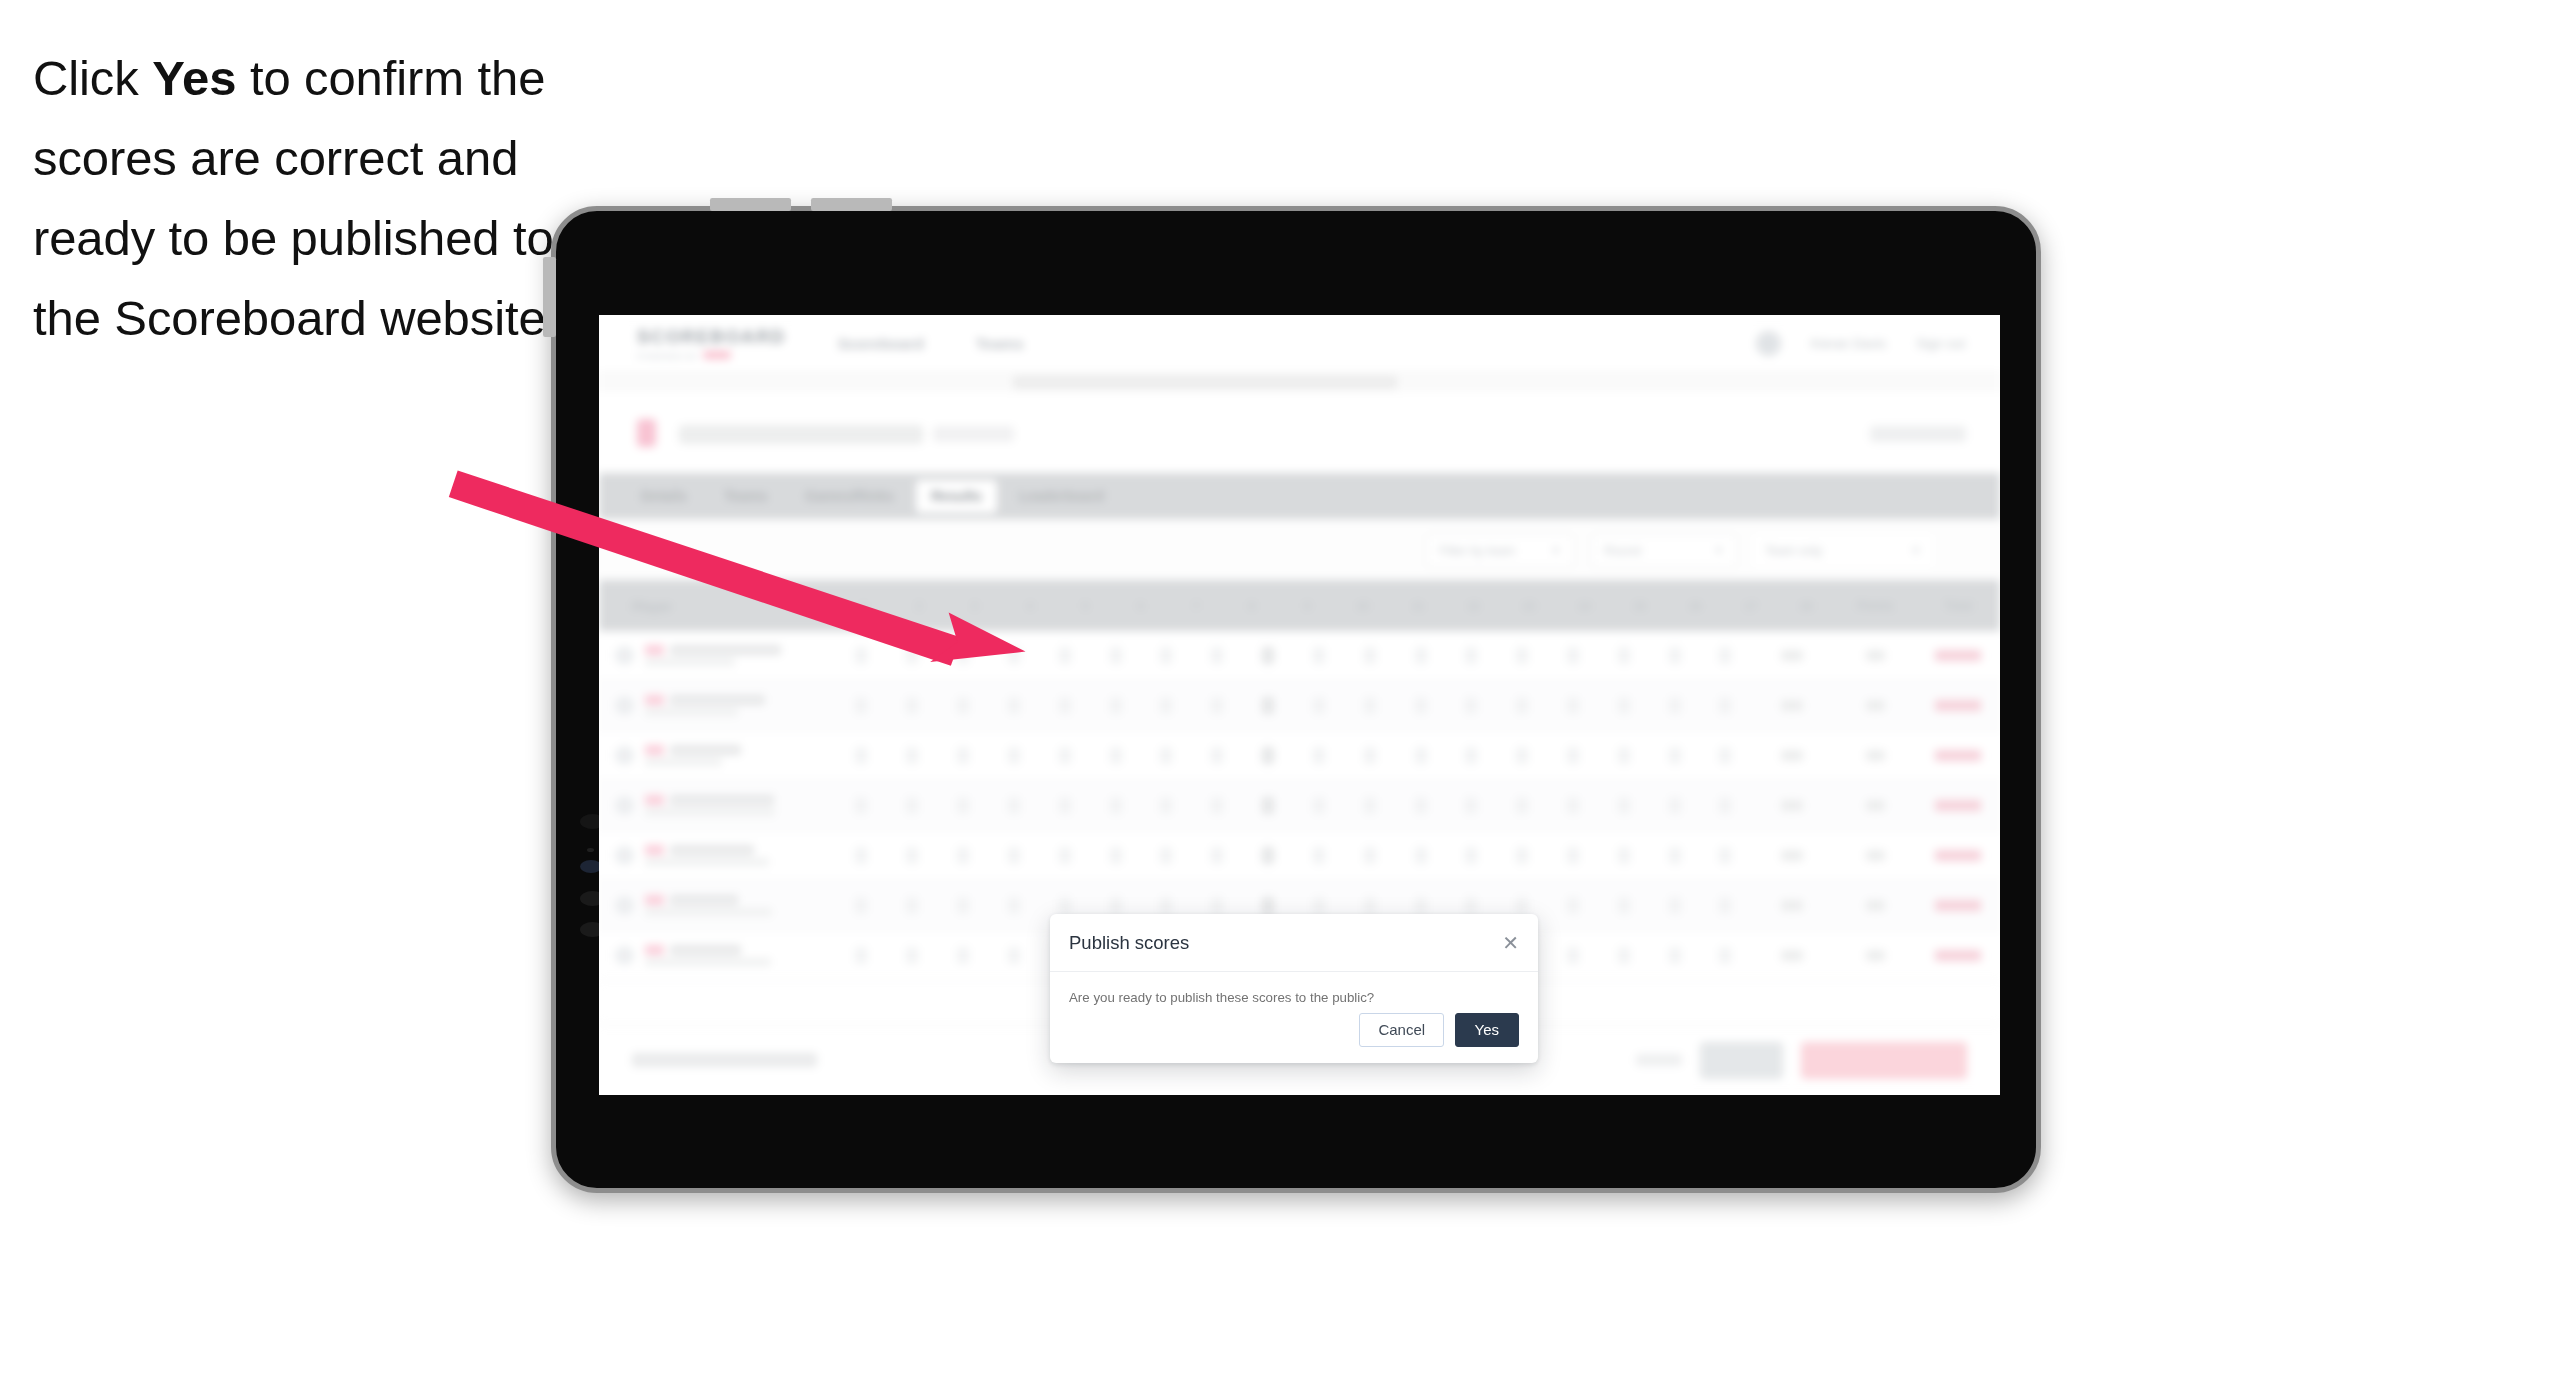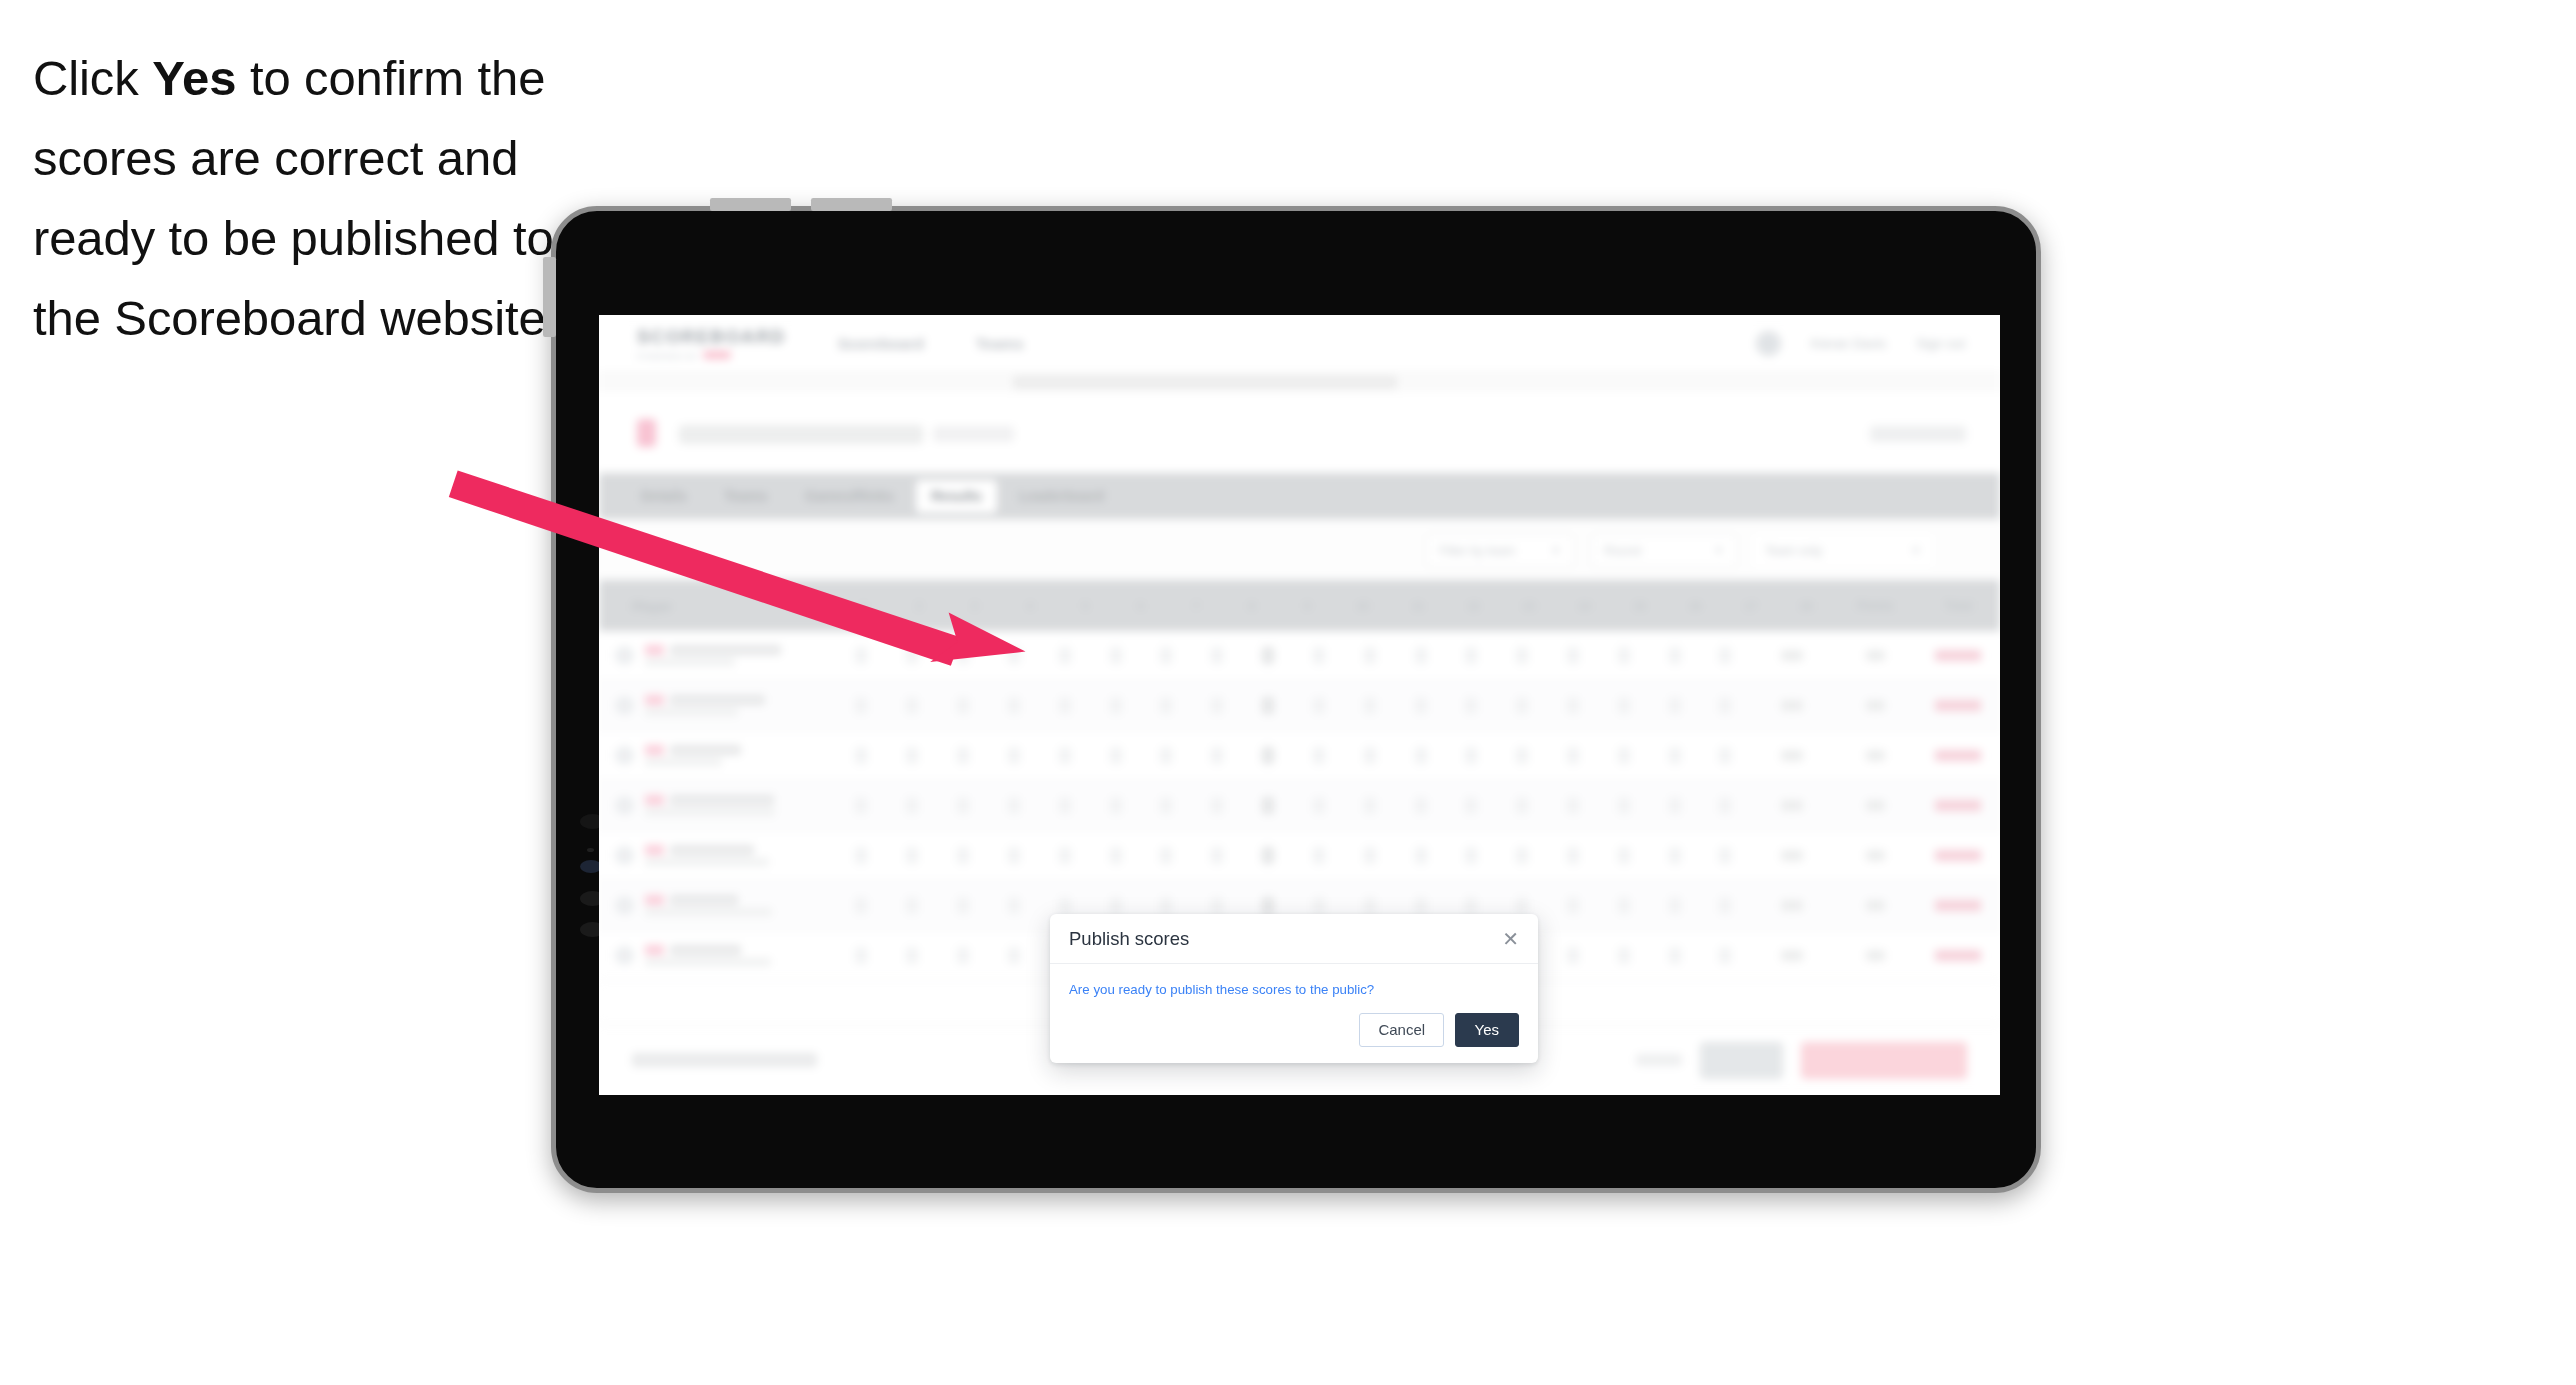--- a/index.html
+++ b/index.html
@@ -163,30 +163,30 @@
   #backdrop { position:absolute; inset:0; background: rgba(255,255,255,0.06); }
   #modal {
     position:absolute;
     left: 451px; top: 599px;
     width: 488px; height: 149px;
     background:#ffffff;
     border-radius: 6px;
     box-shadow: 0 7.4px 25px rgba(20,25,40,0.18), 0 1.5px 4.4px rgba(20,25,40,0.10);
   }
   #modal-head {
-    height: 50px; border-bottom:0.7px solid #eceef1;
+    height: 58px; border-bottom:0.7px solid #eceef1;
     display:flex; align-items:center; padding: 11px 19px;
   }
   #modal-title { font-size: 18.5px; color:#2b3440; font-weight:400; }
   #modal-close {
     margin-left:auto; font-size:20px; color:#8a9099; line-height:1;
     cursor:pointer; font-weight:300;
   }
   #modal-body { padding: 18px 19px 0 19px; }
-  #modal-text { font-size: 13.3px; color:#3b82f6; }
+  #modal-text { font-size: 13.3px; color:#737373; }
   #modal-foot {
     position:absolute; right:19px; bottom:16.3px;
     display:flex; align-items:center; gap:10.4px;
   }
   .mbtn {
     height: 34px; border-radius: 3px; font-size: 15px;
     display:flex; align-items:center; justify-content:center; cursor:pointer;
   }
   #btn-cancel {
     padding: 0 18px; background:#ffffff; color:#3f4956;

